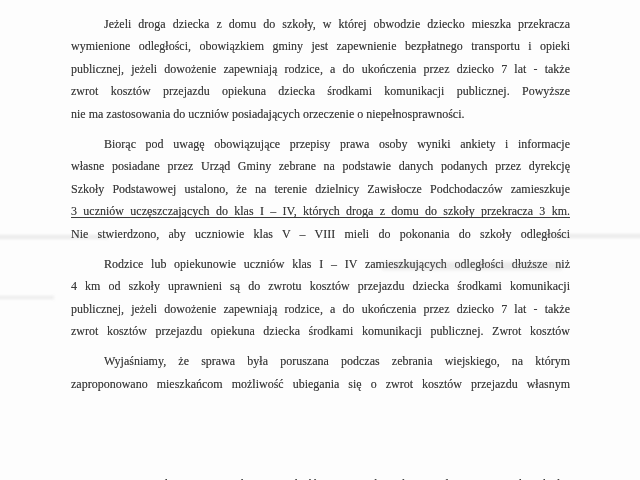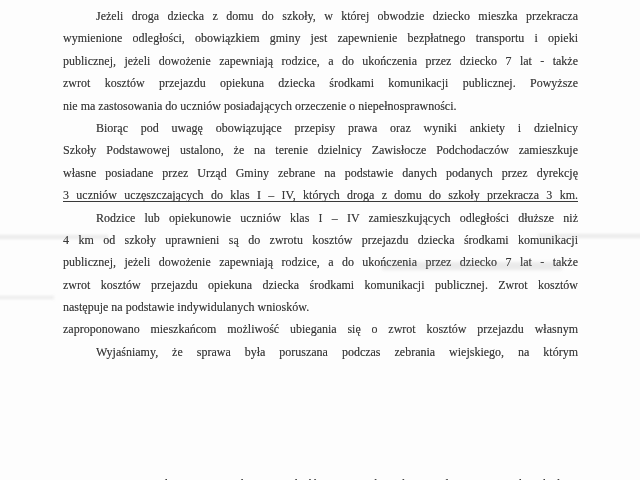--- a/index.html
+++ b/index.html
@@ -10,21 +10,21 @@
   }
   .page{
     position:relative;
     width:640px;height:480px;
     box-sizing:border-box;
     padding:5px 62px 0 63px;
     font-size:12px;
     line-height:22.4px;
     color:#3a3a3a;
   }
-  .paragraph{margin:0;}
+  .paragraph{margin:8px;}
   .line{
     text-align:justify;
     text-align-last:justify;
     height:22.4px;
     overflow:hidden;
     text-shadow:0 0 0.5px rgba(58,58,58,0.55);
   }
   .line.indent{padding-left:33px;}
   .line.last{text-align-last:left;}
   .line.underline{
@@ -57,30 +57,30 @@
   <div class="artifact ghost" style="left:382px;top:262px;width:180px;height:8px;"></div>
   <div class="artifact streak" style="left:-4px;top:296px;width:58px;height:3px;"></div>
 <div class="paragraph">
       <div class="line indent">Jeżeli droga dziecka z domu do szkoły, w której obwodzie dziecko mieszka przekracza</div>
       <div class="line">wymienione odległości, obowiązkiem gminy jest zapewnienie bezpłatnego transportu i opieki</div>
       <div class="line">publicznej, jeżeli dowożenie zapewniają rodzice, a do ukończenia przez dziecko 7 lat - także</div>
       <div class="line">zwrot kosztów przejazdu opiekuna dziecka środkami komunikacji publicznej. Powyższe</div>
       <div class="line last">nie ma zastosowania do uczniów posiadających orzeczenie o niepełnosprawności.</div>
     </div>
     <div class="paragraph">
-      <div class="line indent">Biorąc pod uwagę obowiązujące przepisy prawa oraz wyniki ankiety i dzielnicy</div>
+      <div class="line indent">Biorąc pod uwagę obowiązujące przepisy prawa osoby wyniki ankiety i informacje</div>
+      <div class="line">własne posiadane przez Urząd Gminy zebrane na podstawie danych podanych przez dyrekcję</div>
       <div class="line">Szkoły Podstawowej ustalono, że na terenie dzielnicy Zawisłocze Podchodaczów zamieszkuje</div>
-      <div class="line">własne posiadane przez Urząd Gminy zebrane na podstawie danych podanych przez dyrekcję</div>
       <div class="line underline">3 uczniów uczęszczających do klas I – IV, których droga z domu do szkoły przekracza 3 km.</div>
+      <div class="line">Nie stwierdzono, aby uczniowie klas V – VIII mieli do pokonania do szkoły odległości</div>
     </div>
     <div class="paragraph">
       <div class="line indent">Rodzice lub opiekunowie uczniów klas I – IV zamieszkujących odległości dłuższe niż</div>
       <div class="line">4 km od szkoły uprawnieni są do zwrotu kosztów przejazdu dziecka środkami komunikacji</div>
       <div class="line">publicznej, jeżeli dowożenie zapewniają rodzice, a do ukończenia przez dziecko 7 lat - także</div>
       <div class="line">zwrot kosztów przejazdu opiekuna dziecka środkami komunikacji publicznej. Zwrot kosztów</div>
-      <div class="line last">następuje na podstawie indywidulanych wniosków.</div>
     </div>
     <div class="paragraph">
+      <div class="line indent">Wyjaśniamy, że sprawa była poruszana podczas zebrania wiejskiego, na którym</div>
       <div class="line">zaproponowano mieszkańcom możliwość ubiegania się o zwrot kosztów przejazdu własnym</div>
-      <div class="line indent">Wyjaśniamy, że sprawa była poruszana podczas zebrania wiejskiego, na którym</div>
       <div class="line clipped">transportem, po złożeniu wniosku. Wysokość zwrotu kosztów ustalana jest indywidualnie.</div>
     </div>
   </div>
 
 </body></html>

